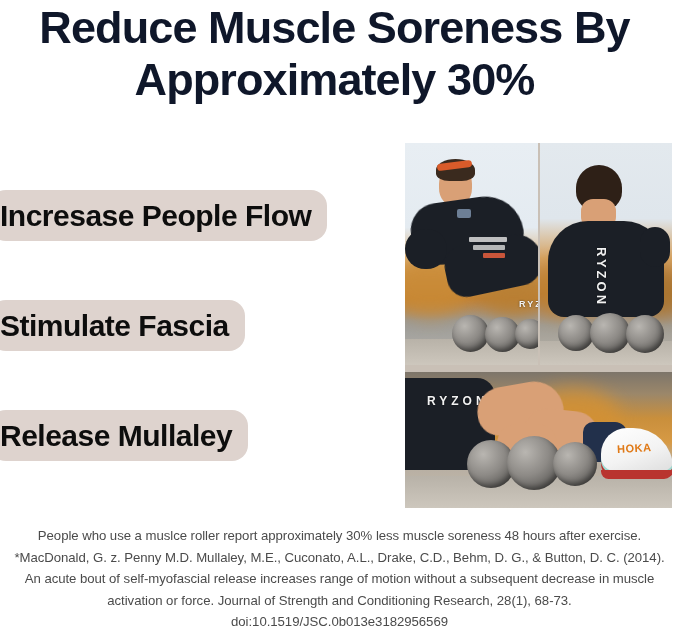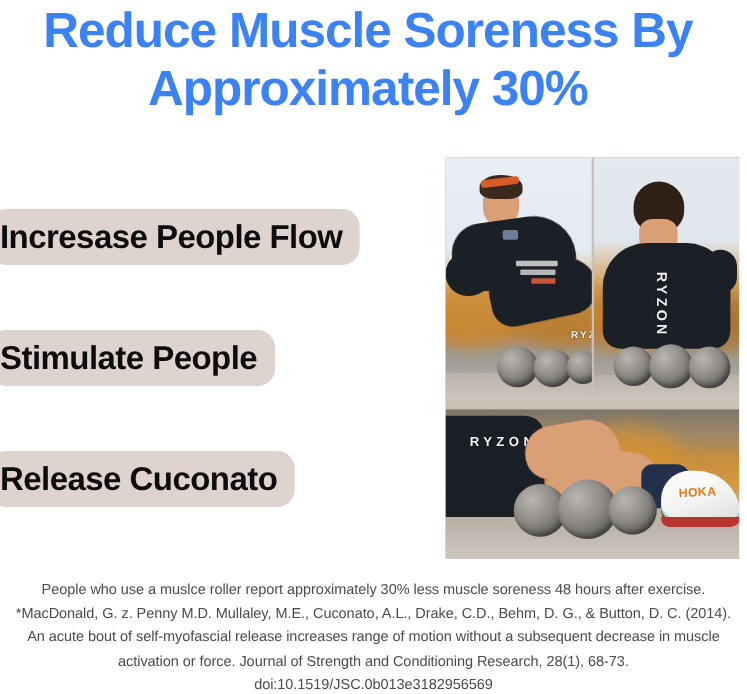--- a/index.html
+++ b/index.html
@@ -21,21 +21,21 @@
     position: absolute;
     left: 0;
     top: 2px;
     width: 669px;
     text-align: center;
     font-family: "Liberation Sans", sans-serif;
     font-weight: bold;
     font-size: 45px;
     line-height: 52px;
     letter-spacing: -0.9px;
-    color: #3b82f6;
+    color: #0f172a;
     white-space: pre-line;
   }
 
   
   .pill {
     position: absolute;
     left: 0;
     background: #ded3ce;
     border-top-right-radius: 16px;
     border-bottom-right-radius: 16px;
@@ -174,25 +174,25 @@
 <body>
 
 <div id="headline">Reduce Muscle Soreness By
 Approximately 30%</div>
 
 <div class="pill" id="pill-0">
   <span>Incresase People Flow</span>
 </div>
 
 <div class="pill" id="pill-1">
-  <span>Stimulate People</span>
+  <span>Stimulate Fascia</span>
 </div>
 
 <div class="pill" id="pill-2">
-  <span>Release Cuconato</span>
+  <span>Release Mullaley</span>
 </div>
 
 <div id="collage">
 
   <div class="photo" id="photo-top-left">
     <div class="sky"></div>
 
     <div class="bokeh" style="left:-18px;top:112px;width:86px;height:62px;background:#c98a35;"></div>
     <div class="bokeh" style="left:74px;top:122px;width:70px;height:52px;background:#b87f33;"></div>
 

